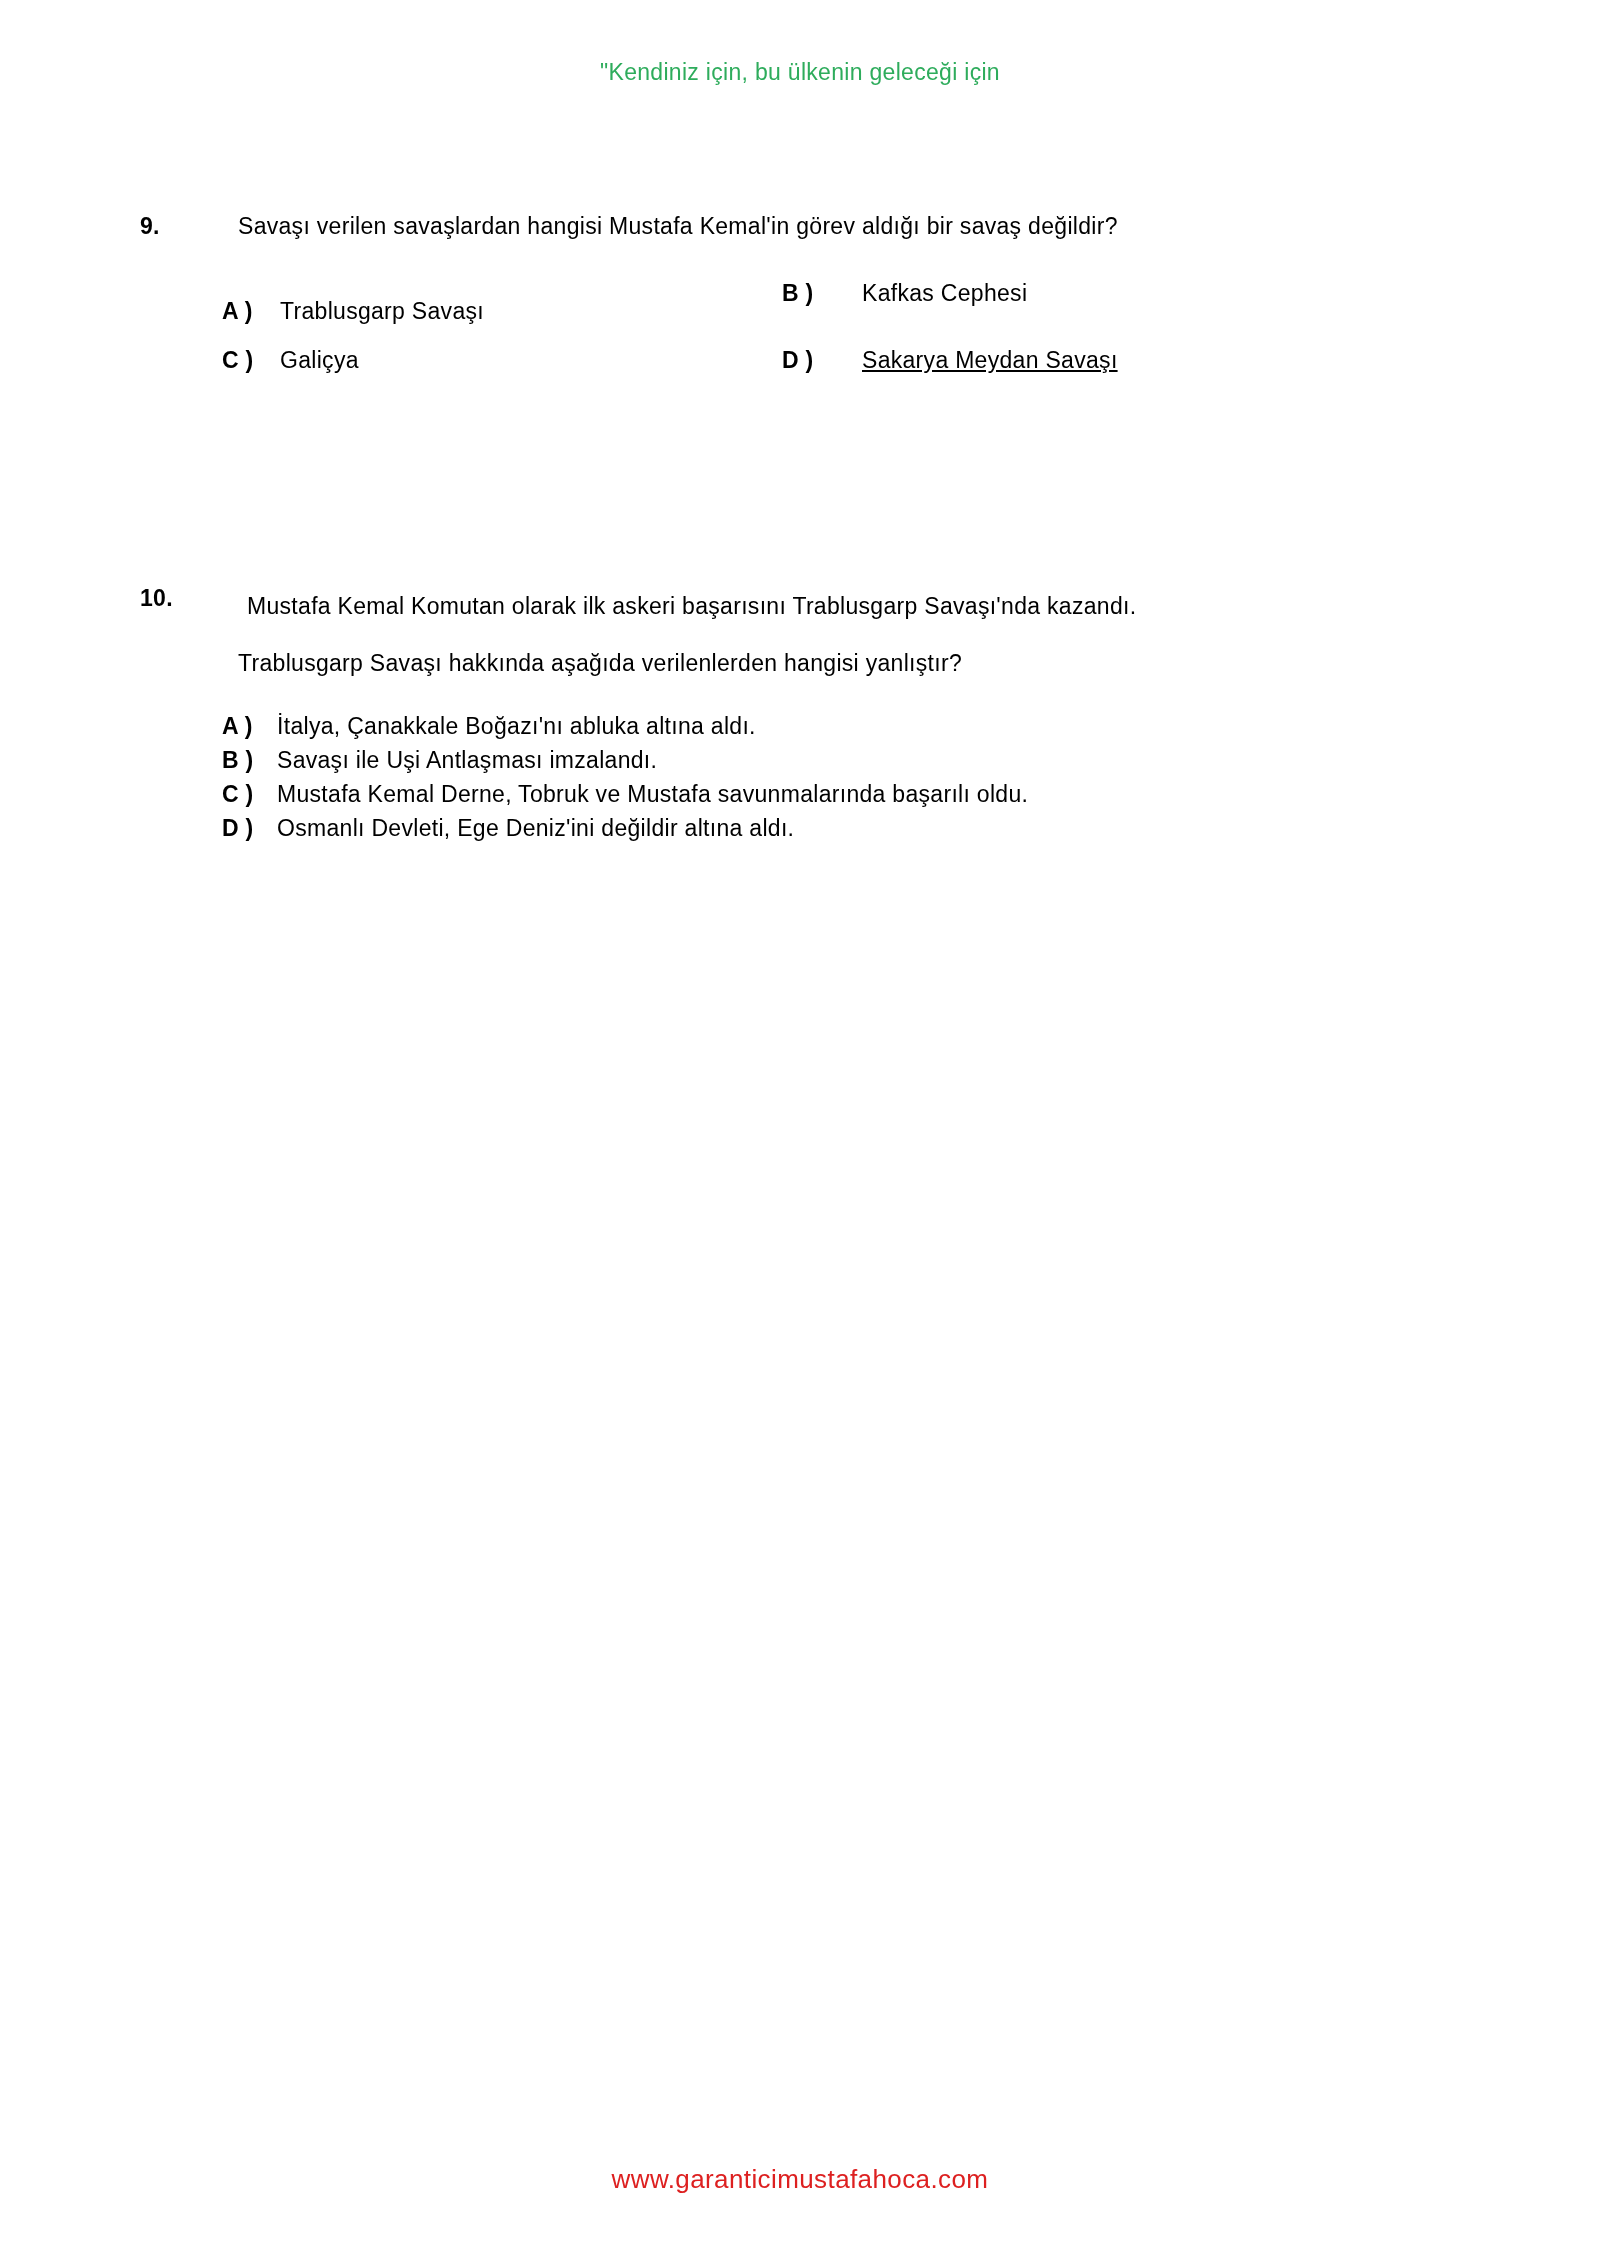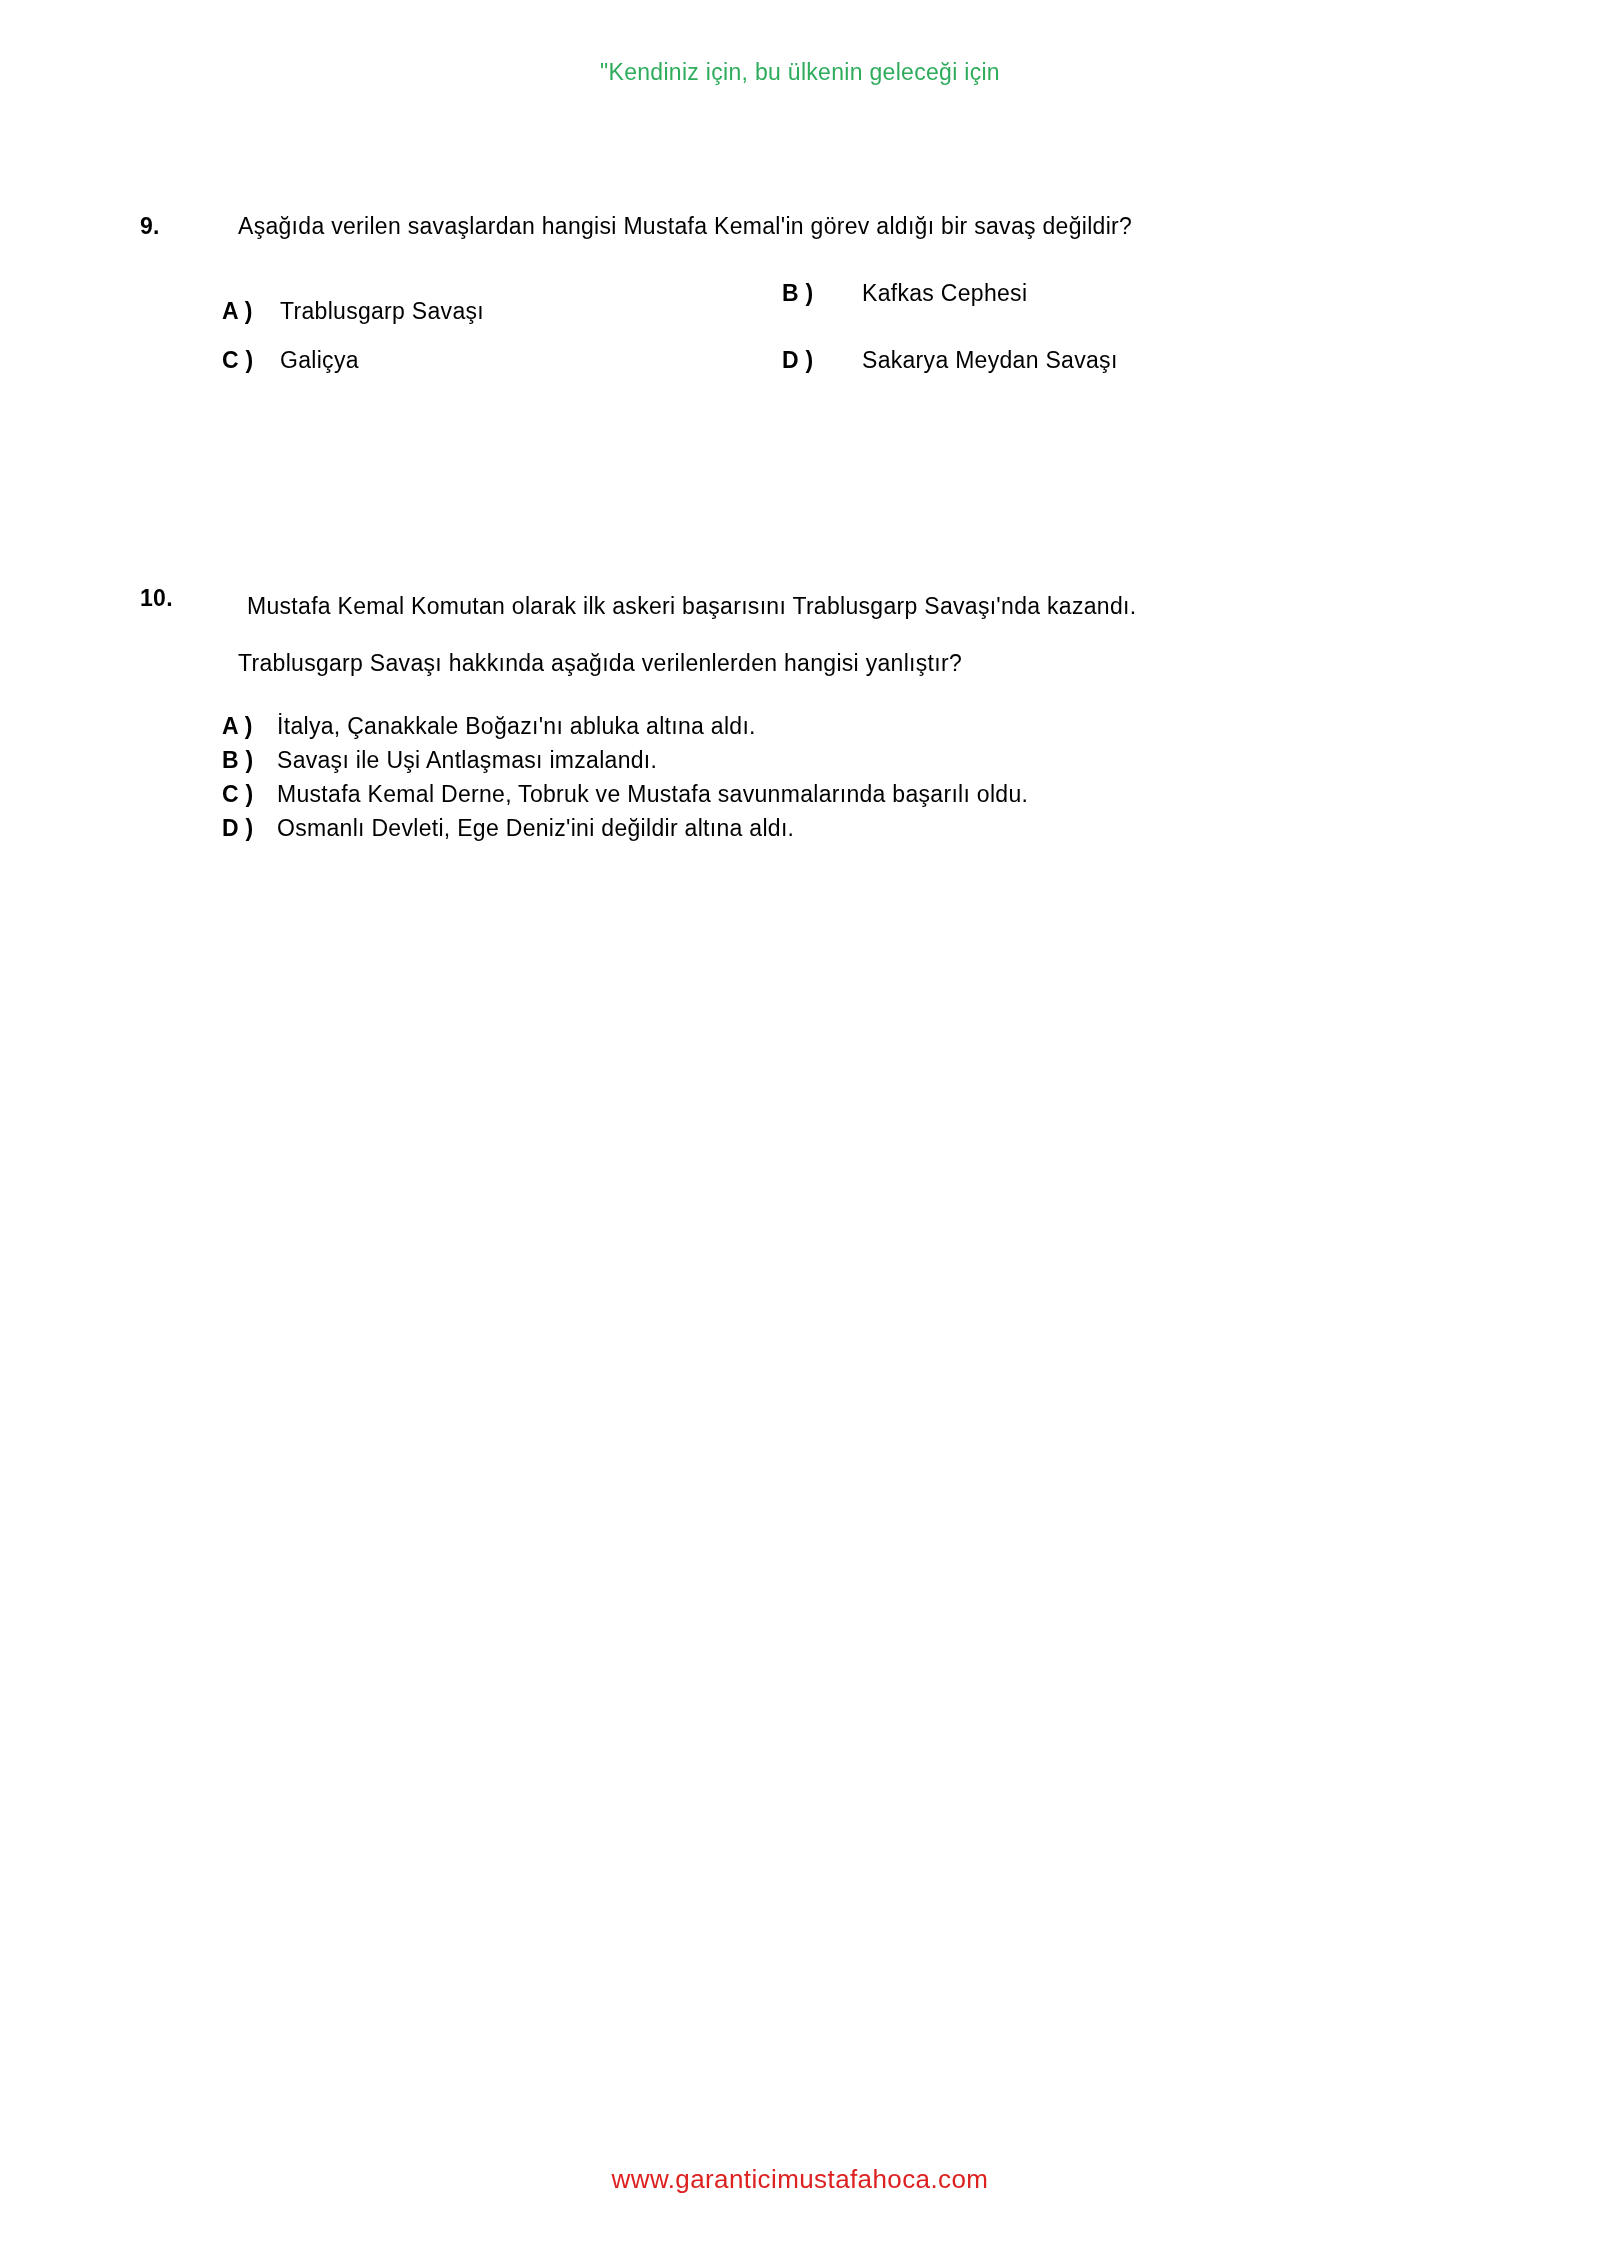--- a/index.html
+++ b/index.html
@@ -53,32 +53,32 @@
 </style>
 </head>
 <body>
 
 <div class="abs quote">
   <div>"Kendiniz için, bu ülkenin geleceği için</div>
 </div>
 
 <div>
   <div class="abs qnum" style="top:214px;">9.</div>
-  <div class="abs" style="top:214px; left:238px;">Aşağıda verilen savaşlardan hangisi Mustafa Kemal'in görev aldığı bir savaş değildir?</div>
+  <div class="abs" style="top:214px; left:238px;">Savaşı verilen savaşlardan hangisi Mustafa Kemal'in görev aldığı bir savaş değildir?</div>
 
   <div class="abs" style="top:299px; left:222px;">
     <span class="opt-label w58">A )</span><span>Trablusgarp Savaşı</span>
   </div>
   <div class="abs" style="top:281px; left:782px;">
     <span class="opt-label w80">B )</span><span>Kafkas Cephesi</span>
   </div>
   <div class="abs" style="top:348px; left:222px;">
     <span class="opt-label w58">C )</span><span>Galiçya</span>
   </div>
-  <div class="abs" style="top:348px; left:782px;">
+  <div class="abs" style="top:348px; left:782px;text-decoration:underline;">
     <span class="opt-label w80">D )</span><span>Sakarya Meydan Savaşı</span>
   </div>
 </div>
 
 <div>
   <div class="abs qnum" style="top:586px;">10.</div>
   <div class="abs" style="top:586px; left:247px;margin-top:8px;">Mustafa Kemal Komutan olarak ilk askeri başarısını Trablusgarp Savaşı'nda kazandı.</div>
   <div class="abs" style="top:651px; left:238px;">Trablusgarp Savaşı hakkında aşağıda verilenlerden hangisi yanlıştır?</div>
 
   <div class="abs" style="top:714px; left:222px;">

